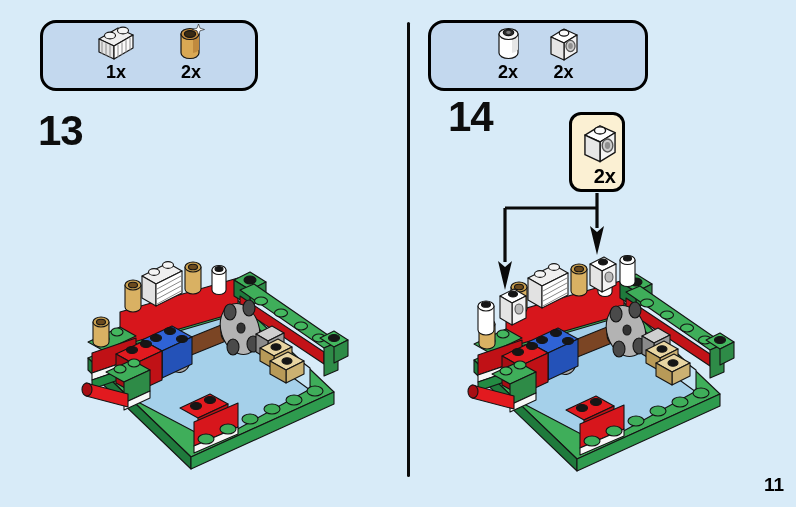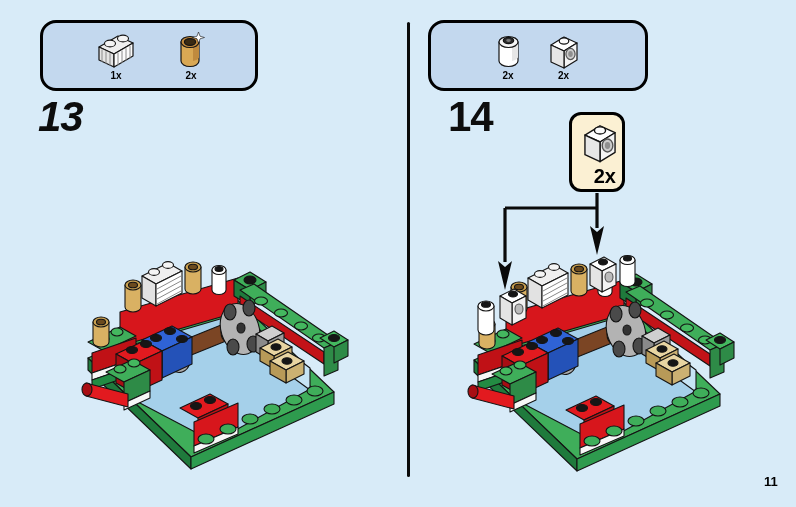--- a/index.html
+++ b/index.html
@@ -19,31 +19,31 @@
     border:3px solid #000;
     border-radius:16px;
     display:flex;
     justify-content:center;
     align-items:flex-end;
     padding:6px 8px 7px 8px;
   }
   .parts-box-13{left:40px;top:20px;width:218px;height:71px;gap:38px;}
   .parts-box-14{left:428px;top:20px;width:220px;height:71px;gap:26px;}
   .part{display:flex;flex-direction:column;align-items:center;}
-  .part-count{font-size:10px;font-weight:700;color:#000;margin-top:1px;line-height:1;}
+  .part-count{font-size:18px;font-weight:700;color:#000;margin-top:1px;line-height:1;}
 
   .step-number{
     position:absolute;
     font-size:42px;
     font-weight:700;
     color:#0d0d0d;
     letter-spacing:-1px;
     line-height:1;
   }
-  .step-number-13{left:38px;top:96px;font-style:italic;}
+  .step-number-13{left:38px;top:110px;}
   .step-number-14{left:448px;top:96px;}
 
   .divider{
     position:absolute;left:407px;top:22px;width:3px;height:455px;
     background:#0a0a0a;border-radius:2px;
   }
 
   
   .qty-callout{
     position:absolute;left:569px;top:112px;width:56px;height:80px;
@@ -56,21 +56,21 @@
     font-size:20px;font-weight:700;color:#000;line-height:1;
   }
 
   .model-svg{position:absolute;}
   .model-13{left:76px;top:250px;}
   .model-14{left:462px;top:252px;}
   .arrows-svg{position:absolute;left:478px;top:188px;}
 
   .page-number{
     position:absolute;left:764px;top:474px;
-    font-size:13px;font-weight:700;color:#000;
+    font-size:19px;font-weight:700;color:#000;
   }
 </style>
 </head>
 <body>
 
 <div class="page">
 
   <div class="parts-box parts-box-13">
     <div class="part">
       <svg width="46" height="38" viewBox="0 0 46 38">

